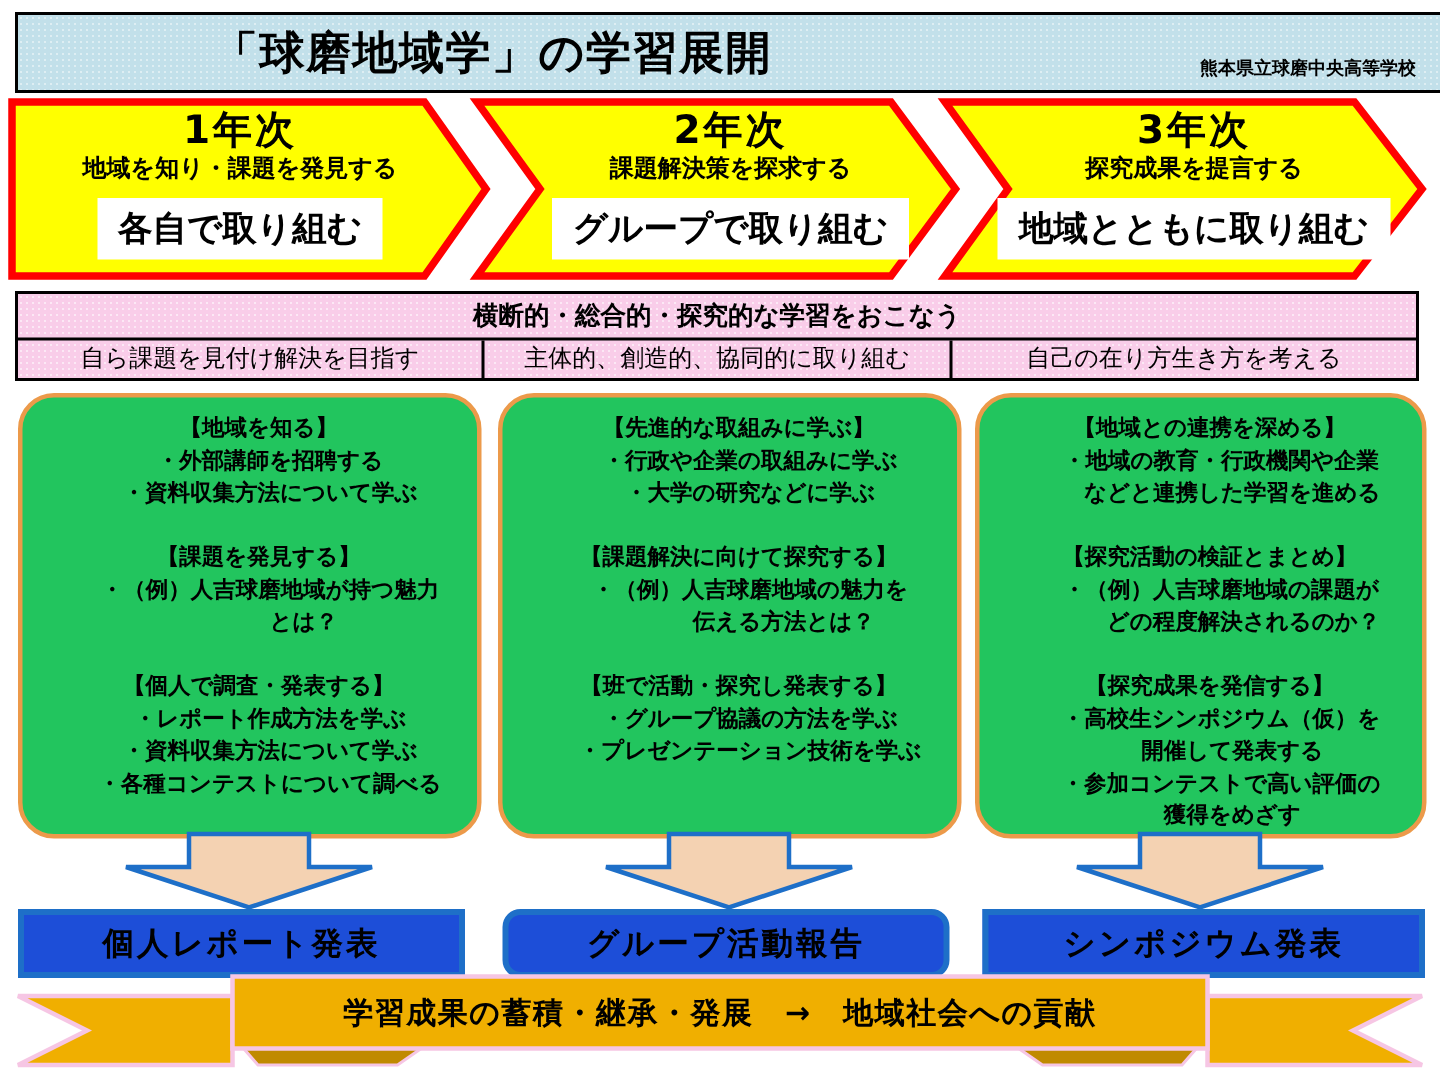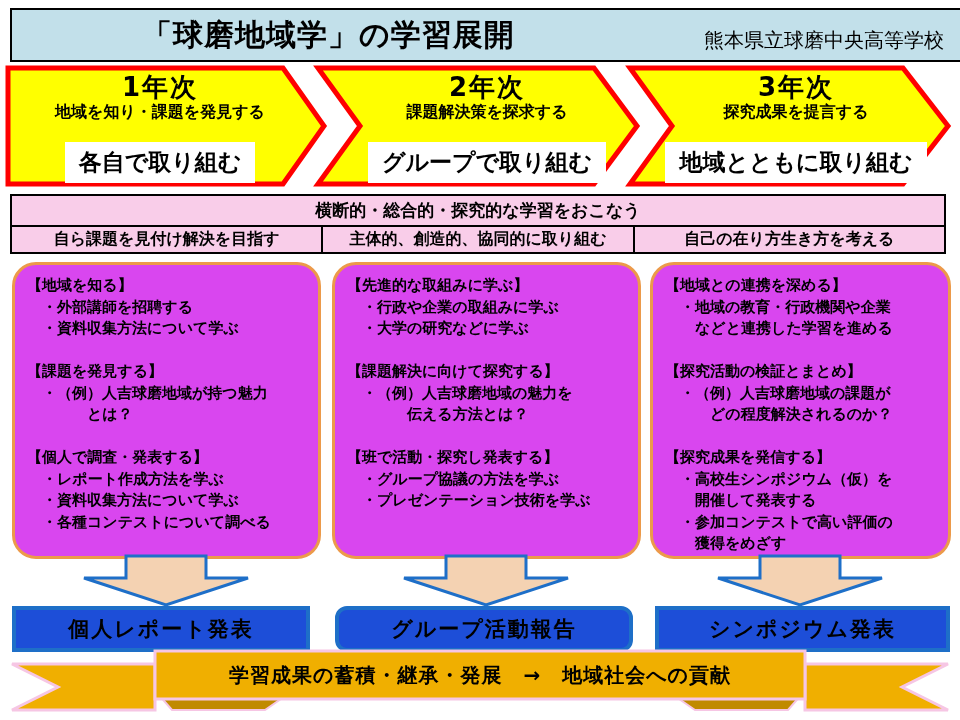--- a/index.html
+++ b/index.html
@@ -9,44 +9,44 @@
   }
   
   .titlebar{
     position:absolute;left:10px;top:8px;width:932px;height:50px;
     background:#C2E0EA;border:2px solid #000;display:flex;align-items:center;
     background-image:radial-gradient(rgba(255,255,255,.45) 22%,transparent 24%);
     background-size:4px 4px;
     padding-left:48px;
   }
   .title{font-size:30px;font-weight:bold;letter-spacing:1px;margin-left:82px;white-space:nowrap;}
-  .school{font-size:20px;font-weight:normal;margin-left:auto;margin-right:48px;align-self:flex-end;margin-bottom:6px;white-space:nowrap;margin-top:12px;}
+  .school{font-size:12px;font-weight:bold;margin-left:auto;margin-right:48px;align-self:flex-end;margin-bottom:6px;white-space:nowrap;margin-top:12px;}
   
   .arrows-svg{position:absolute;left:0;top:64px;}
   .stage{position:absolute;top:72px;height:110px;text-align:center;z-index:2;}
   .stage1{left:14px;width:292px;}
   .stage2{left:346px;width:282px;}
   .stage3{left:660px;width:272px;}
   .stage-year{font-size:26px;font-weight:bold;line-height:30px;letter-spacing:2px;}
   .stage-sub{font-size:16px;font-weight:bold;line-height:19px;white-space:nowrap;}
-  .stage-mode{margin-top:21px;}
+  .stage-mode{margin-top:11px;}
   .stage-mode span{display:inline-block;background:#fff;padding:5px 14px;font-size:23px;font-weight:bold;white-space:nowrap;}
   
   .approach{
     position:absolute;left:10px;top:194px;width:932px;border:2px solid #000;background:#F9CDE9;
     background-image:radial-gradient(rgba(255,255,255,.55) 22%,transparent 24%);background-size:4px 4px;
   }
   .approach-header{height:29px;border-bottom:2px solid #000;display:flex;align-items:center;justify-content:center;font-size:17px;font-weight:bold;}
   .approach-cells{display:flex;height:25px;}
-  .approach-cell{flex:1;display:flex;align-items:center;justify-content:center;font-size:16px;font-weight:bold;border-right:2px solid #000;}
+  .approach-cell{flex:1;display:flex;align-items:center;justify-content:center;font-size:16px;font-weight:normal;border-right:2px solid #000;}
   .approach-cell:last-child{border-right:none;}
   
   .card{
-    position:absolute;top:262px;height:281px;background:#d946ef;border:3px solid #EC9A4A;
-    border-radius:24px;padding:10px 0 0 12px;z-index:1;
+    position:absolute;top:262px;height:281px;background:#22c55e;border:3px solid #EC9A4A;
+    border-radius:24px;padding:10px 0 0 12px;z-index:1;text-align:center;
   }
   .card1{left:12px;width:291px;}
   .card2{left:332px;width:291px;}
   .card3{left:650px;width:283px;}
   .line{font-size:15px;font-weight:bold;line-height:21.5px;height:21.5px;white-space:pre;}
   
   .downs-svg{position:absolute;left:0;top:548px;z-index:3;}
   
   .output{
     position:absolute;top:606px;height:38px;background:#1d4ed8;border:4px solid #1E6FC8;

